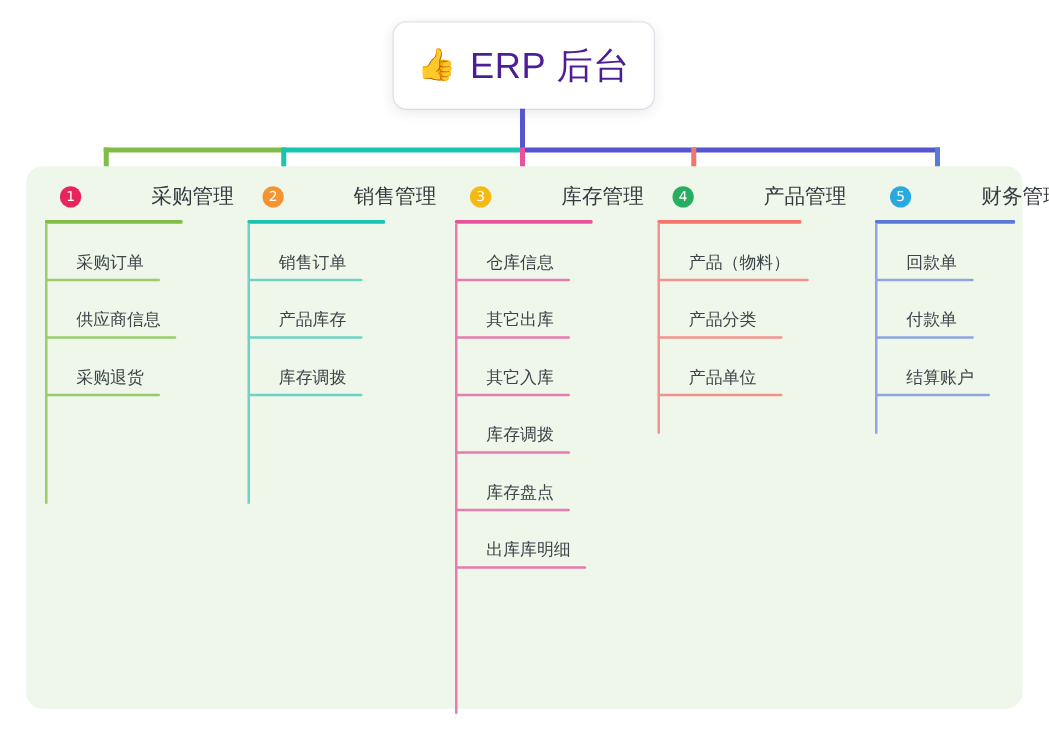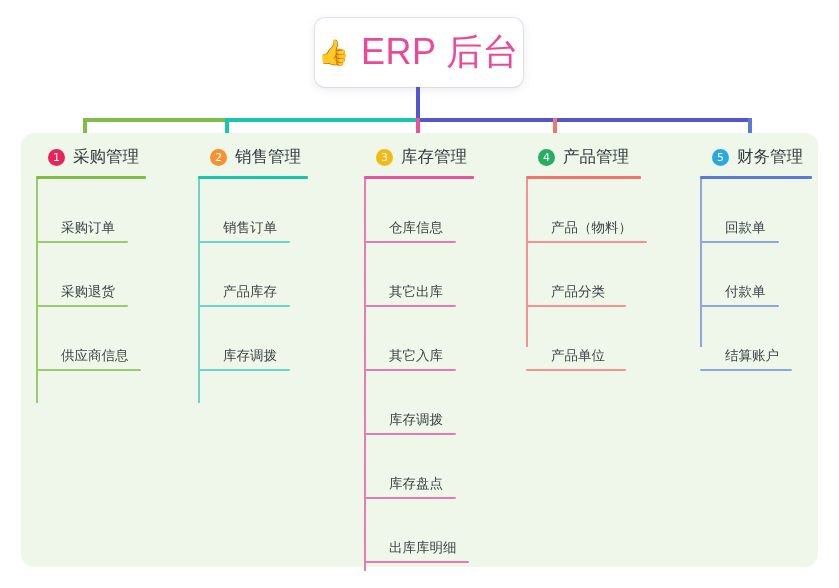--- a/index.html
+++ b/index.html
@@ -35,22 +35,22 @@
     display: flex;
     align-items: center;
     gap: 11px;
   }
   #root-card .root-emoji {
     font-size: 25px;
     line-height: 1;
     display: inline-block;
   }
   #root-card .root-title {
-    font-size: 36px;
-    color: #ec4899;
+    font-size: 29px;
+    color: #4c1d95;
     letter-spacing: 0.5px;
     white-space: nowrap;
   }
 
   
   .line {
     position: absolute;
   }
 
   
@@ -85,20 +85,21 @@
     font-size: 11px;
     line-height: 17px;
     text-align: center;
     font-family: "DejaVu Sans", sans-serif;
     flex: none;
   }
   .col-title {
     font-size: 16.5px;
     color: #333a40;
     white-space: nowrap;
+    margin-left: 48px;
   }
   .col-rule {
     height: 3px;
     border-radius: 1px;
     margin-top: 6px;
   }
 
   
   .leaf-list {
     position: relative;
@@ -106,21 +107,21 @@
   }
   .spine {
     position: absolute;
     left: 0;
     top: 0;
     width: 2px;
   }
   .leaf {
     position: relative;
     box-sizing: border-box;
-    height: 64px;
+    height: 46px;
     display: flex;
     align-items: flex-end;
     padding-left: 25px;
   }
   .leaf-label {
     font-size: 13.5px;
     color: #3c4349;
     white-space: nowrap;
     padding-bottom: 6px;
   }
@@ -164,27 +165,27 @@
     <span class="col-title">采购管理</span>
   </div>
   <div class="col-rule" style="background:#82bc48; width:110px;"></div>
   <div class="leaf-list">
     <div class="spine" style="background:#9ccb6d; height:224px;"></div>
     <div class="leaf">
       <span class="leaf-label">采购订单</span>
       <span class="leaf-rule" style="background:#9ccb6d; width:92px;"></span>
     </div>
     <div class="leaf">
+      <span class="leaf-label">供应商信息</span>
+      <span class="leaf-rule" style="background:#9ccb6d; width:105px;"></span>
+    </div>
+    <div class="leaf">
       <span class="leaf-label">采购退货</span>
       <span class="leaf-rule" style="background:#9ccb6d; width:92px;"></span>
     </div>
-    <div class="leaf">
-      <span class="leaf-label">供应商信息</span>
-      <span class="leaf-rule" style="background:#9ccb6d; width:105px;"></span>
-    </div>
   </div>
 </div>
 
 <div class="column" style="left:198px; width:140px;">
   <div class="col-header">
     <span class="badge" style="background:#f59331;">2</span>
     <span class="col-title">销售管理</span>
   </div>
   <div class="col-rule" style="background:#19c4b0; width:110px;"></div>
   <div class="leaf-list">

